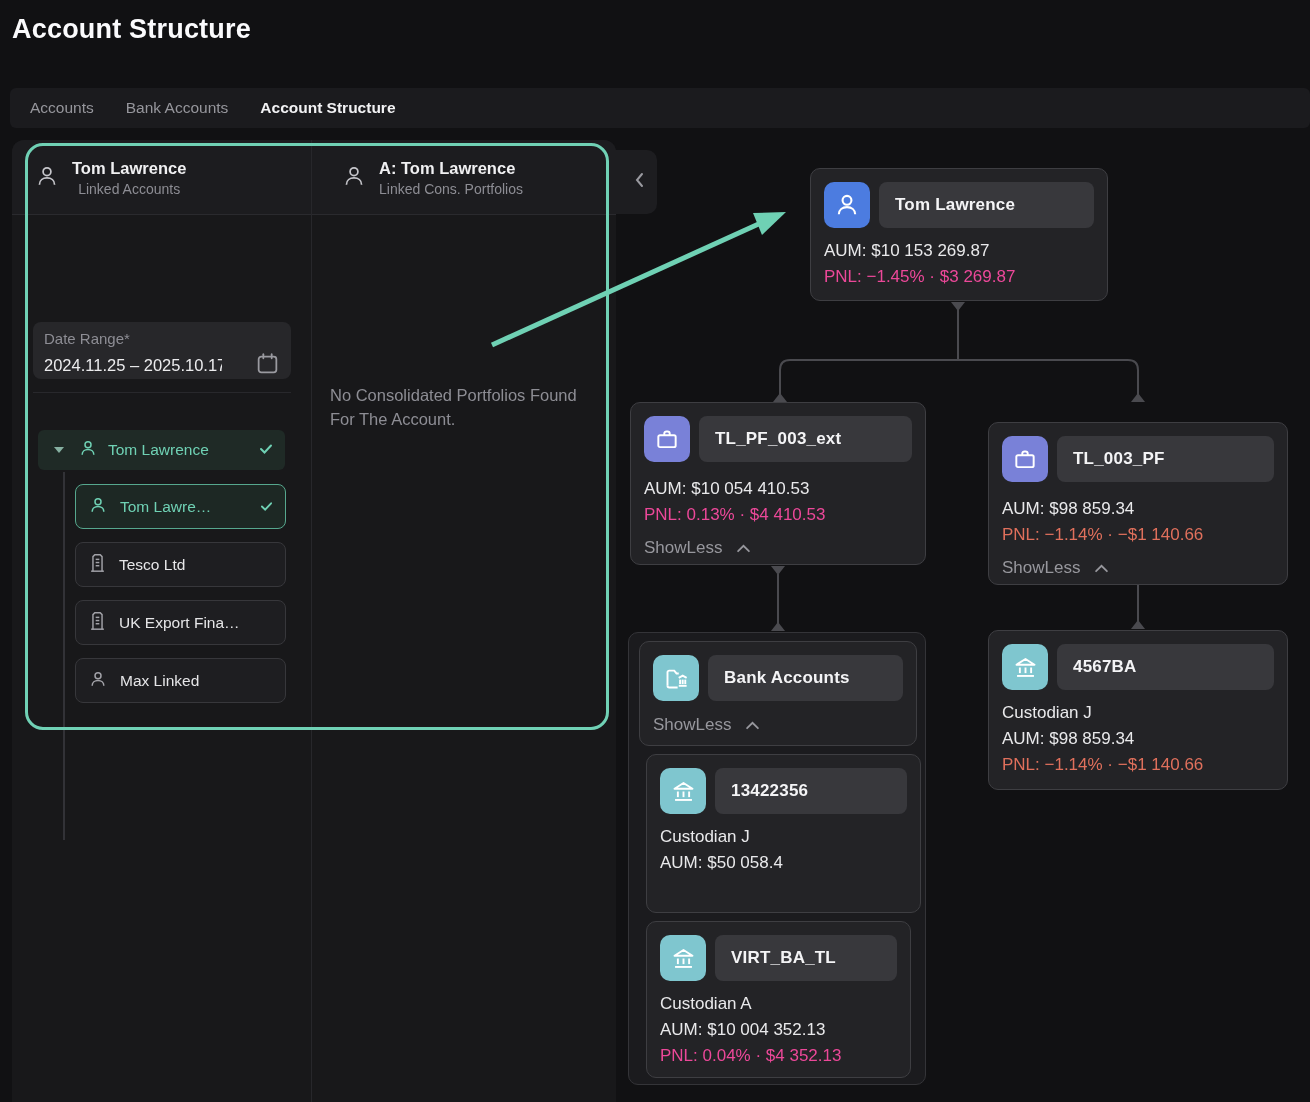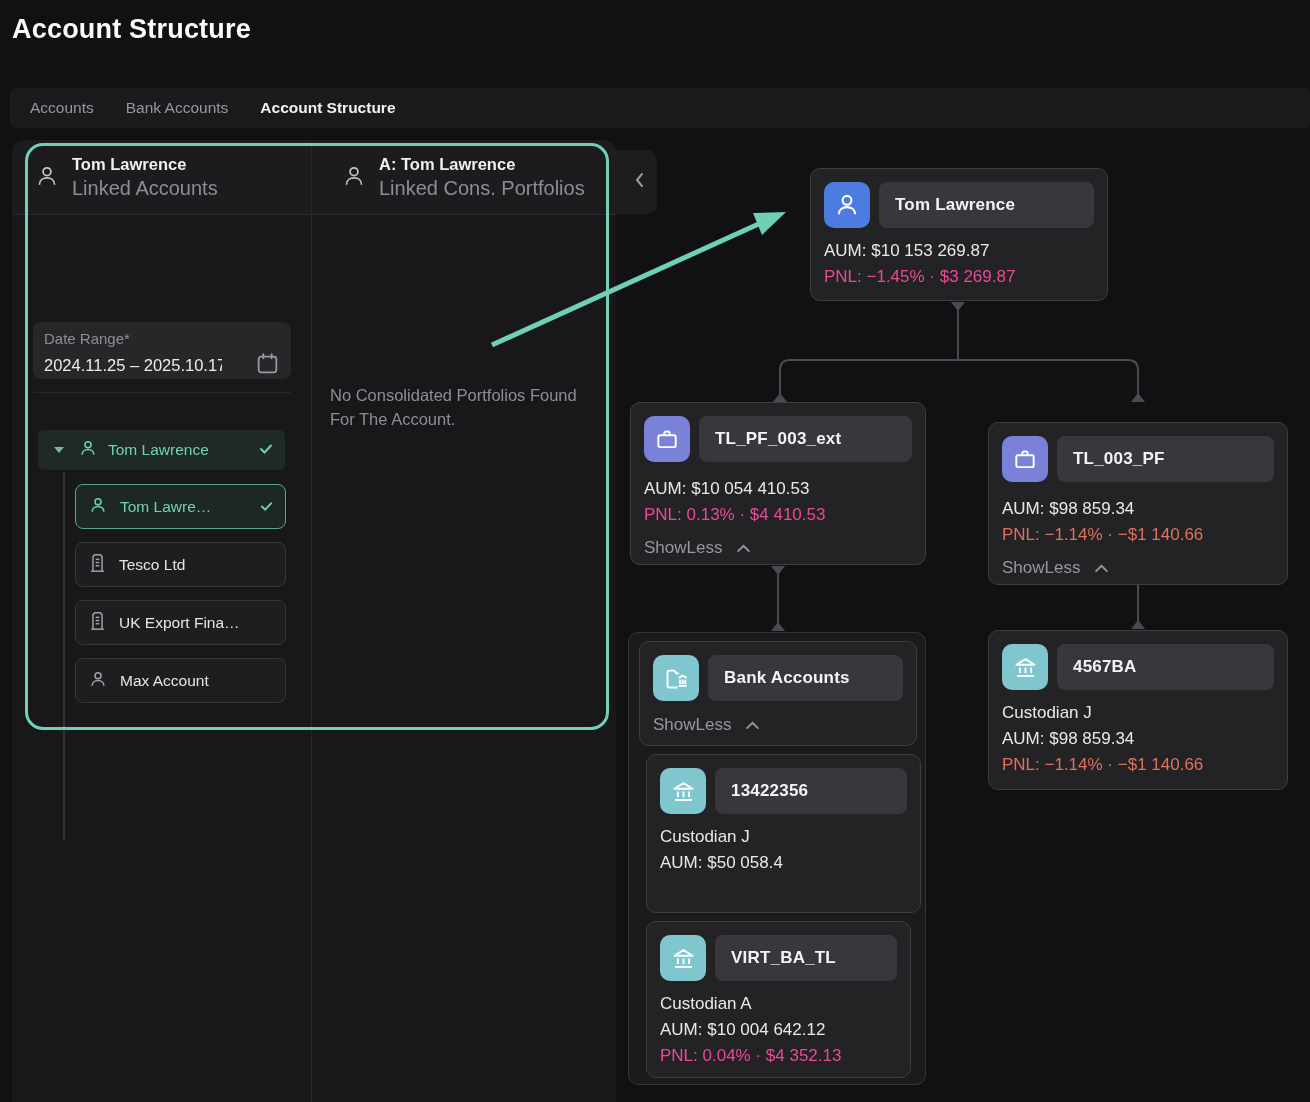--- a/index.html
+++ b/index.html
@@ -14,21 +14,21 @@
   .tab.active { color:#f2f2f4; font-weight:bold; }
 
   
   .panel { position:absolute; left:12px; top:140px; width:604px; height:962px; background:#18181a;
            border-radius:12px 12px 0 0; }
   .col-divider { position:absolute; left:299px; top:0; width:1px; height:962px; background:#27272b; }
   .panel-header-row { position:absolute; left:0; top:0; width:100%; height:75px; background:#1c1c1f;
                       border-bottom:1px solid #2a2a2e; border-radius:12px 12px 0 0; }
   .col-header { position:absolute; top:0; height:75px; display:flex; align-items:center; gap:12px; padding-left:22px; }
   .col-header .txt .t { font-size:16.5px; font-weight:bold; color:#f0f0f2; }
-  .col-header .txt .s { font-size:20px; color:#8d8d94; margin-top:3px;text-align:center; }
+  .col-header .txt .s { font-size:14px; color:#8d8d94; margin-top:3px;text-align:center; }
   .collapse-tab { position:absolute; left:597px; top:10px; width:48px; height:64px; background:#1d1d20;
                   border-radius:0 10px 10px 0; display:flex; align-items:center; justify-content:flex-end;
                   padding-right:12px; cursor:pointer; }
 
   .filter-card { position:absolute; left:21px; width:258px; height:57px; background:#27272a; border-radius:8px; padding:8px 11px; }
   .filter-label { font-size:15px; color:#8d8d94; }
   .filter-row { display:flex; align-items:center; margin-top:4px; }
   .filter-value { font-size:16.5px; color:#ececee; }
   .flag { width:27px; height:18px; border-radius:2px; overflow:hidden; position:relative; margin-right:10px; flex:0 0 auto;
           background:repeating-linear-gradient(#b22234 0 2.6px,#fff 2.6px 5.2px); }
@@ -199,21 +199,21 @@
       <span class="lbl">UK Export Fina…</span>
     </div>
 
     <div class="tree-item" style="top:518px;">
       <span>
         <svg width="20" height="20" viewBox="0 0 24 24" fill="none" stroke="#a2a2a8" stroke-width="1.8">
           <circle cx="12" cy="8" r="3.6"></circle>
             <path d="M5 20c0-4 3.2-6.2 7-6.2S19 16 19 20"></path>
         </svg>
       </span>
-      <span class="lbl">Max Account</span>
+      <span class="lbl">Max Linked</span>
     </div>
 
     <div class="empty-msg">No Consolidated Portfolios Found For The Account.</div>
   </div>
 
   <svg class="overlay-svg" width="1310" height="1102">
     <g stroke="#4a4a4f" stroke-width="2" fill="none">
       <path d="M958,308 V360"></path>
       <path d="M958,360 H790 Q780,360 780,370 V395"></path>
       <path d="M958,360 H1128 Q1138,360 1138,370 V395"></path>
@@ -340,21 +340,21 @@
             <path d="M4 9.5L12 4.5L20 9.5H4Z"></path>
               <line x1="7" y1="12" x2="7" y2="17"></line>
               <line x1="12" y1="12" x2="12" y2="17"></line>
               <line x1="17" y1="12" x2="17" y2="17"></line>
               <line x1="4.5" y1="19.5" x2="19.5" y2="19.5"></line>
           </svg>
         </span>
         <span class="pill">VIRT_BA_TL</span>
       </div>
       <div class="node-line mt10">Custodian A</div>
-      <div class="node-line">AUM: $10 004 642.12</div>
+      <div class="node-line">AUM: $10 004 352.13</div>
       <div class="node-line pnl-pos">PNL: 0.04% · $4 352.13</div>
     </div>
   </div>
 
   <div class="node" style="left:988px;top:630px;width:300px;height:160px;">
     <div class="node-header">
       <span class="icon-box icon-cyan">
         <svg width="27" height="27" viewBox="0 0 24 24" fill="none" stroke="#ffffff" stroke-width="1.7" stroke-linejoin="round">
           <path d="M4 9.5L12 4.5L20 9.5H4Z"></path>
             <line x1="7" y1="12" x2="7" y2="17"></line>

